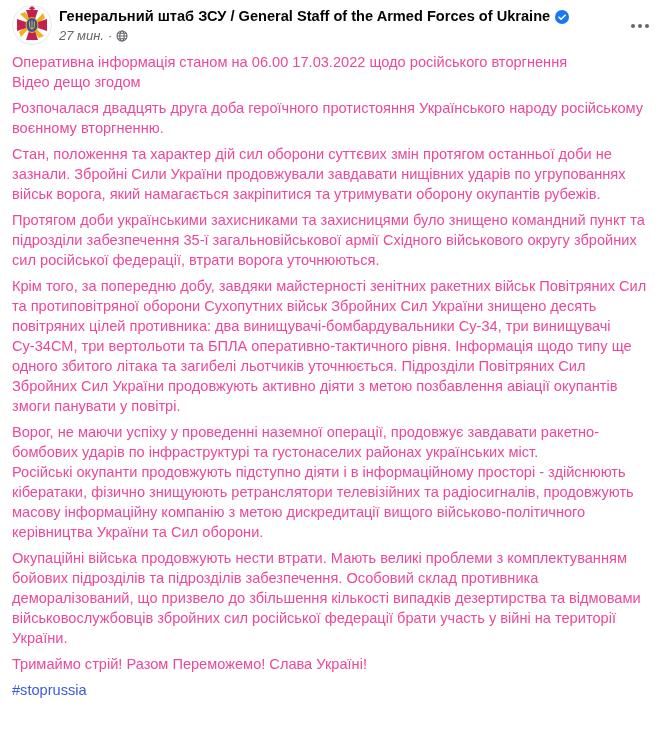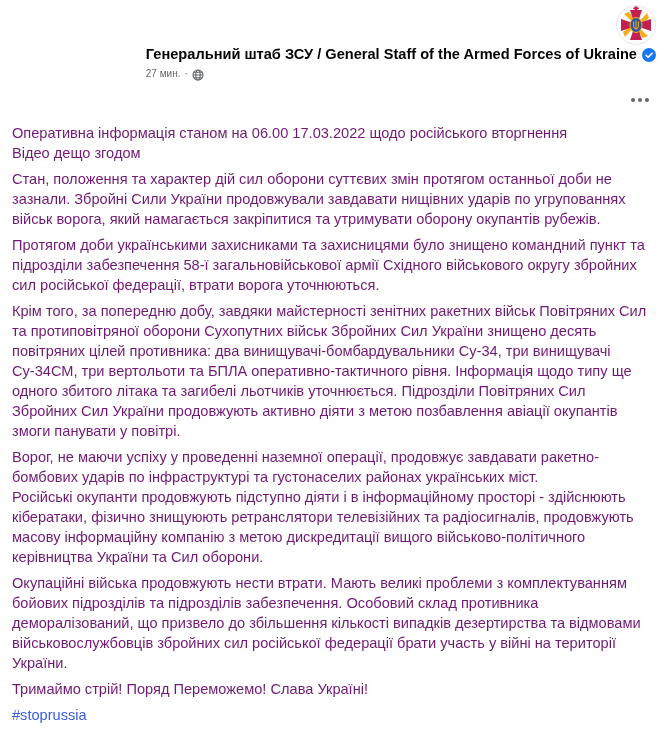--- a/index.html
+++ b/index.html
@@ -10,23 +10,22 @@
   }
   .post {
     width: 666px;
     min-height: 756px;
     background: #ffffff;
     overflow: hidden;
   }
   
   .post-header {
     display: flex;
-    align-items: flex-end;
+    align-items: center;
     padding: 5px 10px 0 12px;
-    flex-direction: column;
   }
   .avatar-wrap {
     width: 40px;
     height: 40px;
     flex: 0 0 40px;
     border-radius: 50%;
     overflow: hidden;
     cursor: pointer;
   }
   .header-text {
@@ -46,23 +45,24 @@
     color: #050505;
     white-space: nowrap;
     cursor: pointer;
   }
   .verified-badge { display: inline-flex; flex: 0 0 auto; margin-top: 1px; }
   .meta-row {
     display: flex;
     align-items: center;
     gap: 4px;
     margin-top: 2px;
-    font-size: 10px;
+    font-size: 13px;
     color: #65676B;
     line-height: 16px;
+    font-style: italic;
   }
   .meta-time { cursor: pointer; }
   .meta-sep { color: #65676B; }
   .globe { display: inline-flex; margin-top: 1px; }
   .more-btn {
     flex: 0 0 auto;
     width: 32px;
     height: 32px;
     margin-top: 2px;
     border-radius: 50%;
@@ -78,21 +78,21 @@
     border-radius: 50%;
     background: #65676B;
   }
   
   .post-body {
     padding: 7px 12px 0 12px;
   }
   .paragraph {
     font-size: 14.6px;
     line-height: 20px;
-    color: #701a75;
+    color: #ec4899;
     white-space: pre-line;
     margin-bottom: 6px;
   }
   .hashtag-row {
     font-size: 14.6px;
     line-height: 20px;
     margin-bottom: 0;
   }
   .hashtag-link {
     color: #3b5bdb;
@@ -167,26 +167,27 @@
           <span class="dot"></span>
           <span class="dot"></span>
       </span>
     </div>
   </div>
 
   <div class="post-body">
     <div>
         <div class="paragraph">Оперативна інформація станом на 06.00 17.03.2022 щодо російського вторгнення
 Відео дещо згодом</div>
+        <div class="paragraph">Розпочалася двадцять друга доба героїчного протистояння Українського народу російському воєнному вторгненню.</div>
         <div class="paragraph">Стан, положення та характер дій сил оборони суттєвих змін протягом останньої доби не зазнали. Збройні Сили України продовжували завдавати нищівних ударів по угрупованнях військ ворога, який намагається закріпитися та утримувати оборону окупантів рубежів.</div>
-        <div class="paragraph">Протягом доби українськими захисниками та захисницями було знищено командний пункт та підрозділи забезпечення 58-ї загальновійськової армії Східного військового округу збройних сил російської федерації, втрати ворога уточнюються.</div>
+        <div class="paragraph">Протягом доби українськими захисниками та захисницями було знищено командний пункт та підрозділи забезпечення 35-ї загальновійськової армії Східного військового округу збройних сил російської федерації, втрати ворога уточнюються.</div>
         <div class="paragraph">Крім того, за попередню добу, завдяки майстерності зенітних ракетних військ Повітряних Сил та протиповітряної оборони Сухопутних військ Збройних Сил України знищено десять повітряних цілей противника: два винищувачі-бомбардувальники Су-34, три винищувачі Су-34СМ, три вертольоти та БПЛА оперативно-тактичного рівня. Інформація щодо типу ще одного збитого літака та загибелі льотчиків уточнюється. Підрозділи Повітряних Сил Збройних Сил України продовжують активно діяти з метою позбавлення авіації окупантів змоги панувати у повітрі.</div>
         <div class="paragraph">Ворог, не маючи успіху у проведенні наземної операції, продовжує завдавати ракетно-бомбових ударів по інфраструктурі та густонаселих районах українських міст.
 Російські окупанти продовжують підступно діяти і в інформаційному просторі - здійснюють кібератаки, фізично знищуюють ретранслятори телевізійних та радіосигналів, продовжують масову інформаційну компанію з метою дискредитації вищого військово-політичного керівництва України та Сил оборони.</div>
         <div class="paragraph">Окупаційні війська продовжують нести втрати. Мають великі проблеми з комплектуванням бойових підрозділів та підрозділів забезпечення. Особовий склад противника деморалізований, що призвело до збільшення кількості випадків  дезертирства та відмовами військовослужбовців збройних сил російської федерації брати участь у війні на території України.</div>
-        <div class="paragraph">Тримаймо стрій! Поряд Переможемо! Слава Україні!</div>
+        <div class="paragraph">Тримаймо стрій! Разом Переможемо! Слава Україні!</div>
       </div>
     <div class="hashtag-row">
       <a class="hashtag-link">#stoprussia</a>
     </div>
   </div>
 
 </div>
 
 </body></html>

